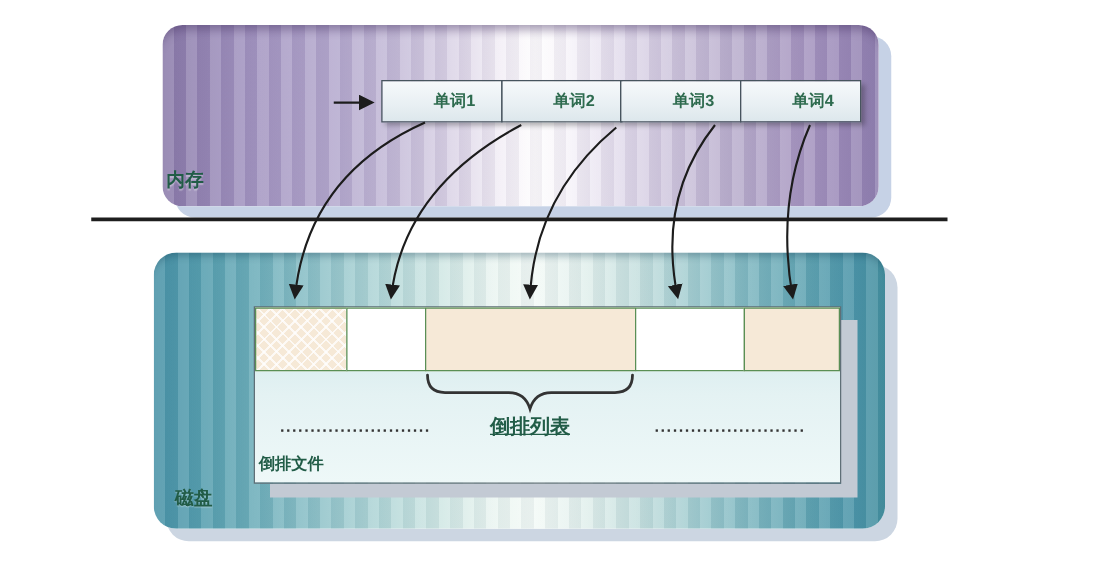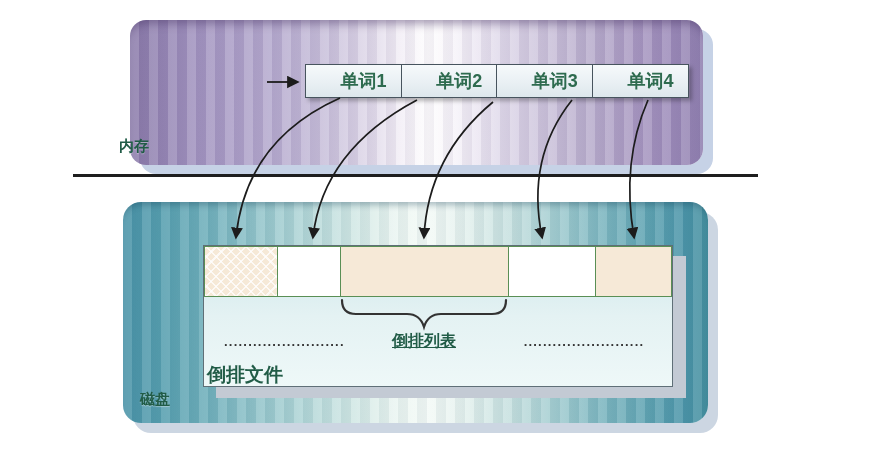--- a/index.html
+++ b/index.html
@@ -42,21 +42,21 @@
   }
   
   .word-row{
     left:305px;top:64px;width:384px;height:34px;display:flex;
     box-shadow:3px 3px 4px rgba(0,0,0,0.28);
   }
   .word-cell{
     flex:1 1 0;display:flex;align-items:center;justify-content:center;
     background:linear-gradient(180deg,#f6f9fb 0%,#e8eff3 60%,#dde7ec 100%);
     border:1.5px solid #47545e;margin-left:-1.5px;
-    color:var(--word-green,#2e6b4f);font-weight:bold;font-size:18px;padding-left:20px;
+    color:var(--word-green,#2e6b4f);font-weight:bold;font-size:13px;padding-left:20px;
   }
   .word-cell:first-child{margin-left:0;}
   
   .divider{left:73px;top:174px;width:685px;height:3px;background:#1e1e1e;}
   
   .file-box{
     left:203px;top:245px;width:470px;height:142px;border:1px solid #5f6f77;
     background:linear-gradient(180deg,#cde7eb 0%,#e4f2f3 50%,#eef8f8 100%);
     box-shadow:13px 11px 0 0 #c3cad4;box-sizing:border-box;
   }
@@ -78,23 +78,23 @@
     left:364px;top:331px;width:120px;text-align:center;
     color:var(--label-green,#215c47);font-weight:bold;font-size:16px;text-decoration:underline;
   }
   .ellipsis{
     color:#333;font-weight:bold;font-size:13px;letter-spacing:0.5px;line-height:1;
     text-align:center;overflow:hidden;white-space:nowrap;
   }
   .ellipsis-left{left:224px;top:338px;width:120px;}
   .ellipsis-right{left:518px;top:338px;width:132px;}
   .inverted-file-label{
-    left:207px;top:362px;color:var(--label-green,#215c47);font-weight:bold;font-size:19px;
+    left:207px;top:362px;color:var(--label-green,#215c47);font-weight:bold;font-size:13px;
   }
-  .memory-label{left:119px;top:138px;}
+  .memory-label{left:133px;top:138px;font-family:Liberation Mono, monospace;}
   .disk-label{left:128px;top:391px;margin-left:12px;}
   
   .overlay{left:0;top:0;width:878px;height:454px;pointer-events:none;}
 </style>
 </head>
 <body>
 
 <div id="canvas">
 
   <div class="abs memory-panel"></div>

